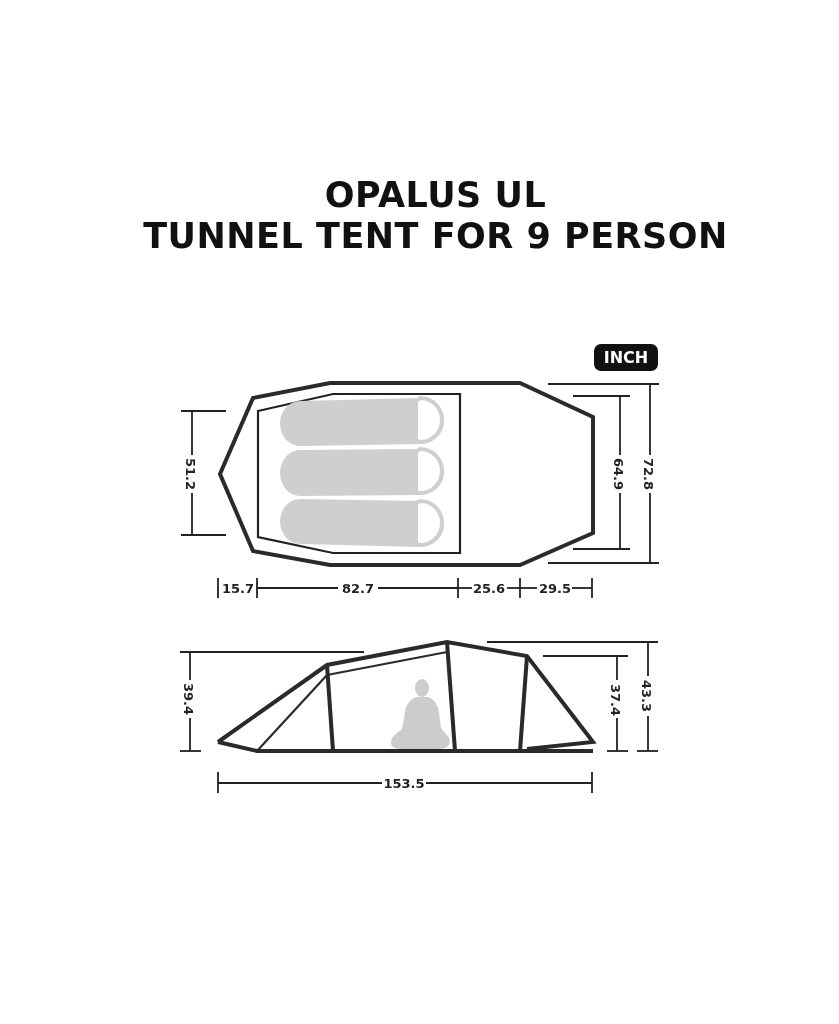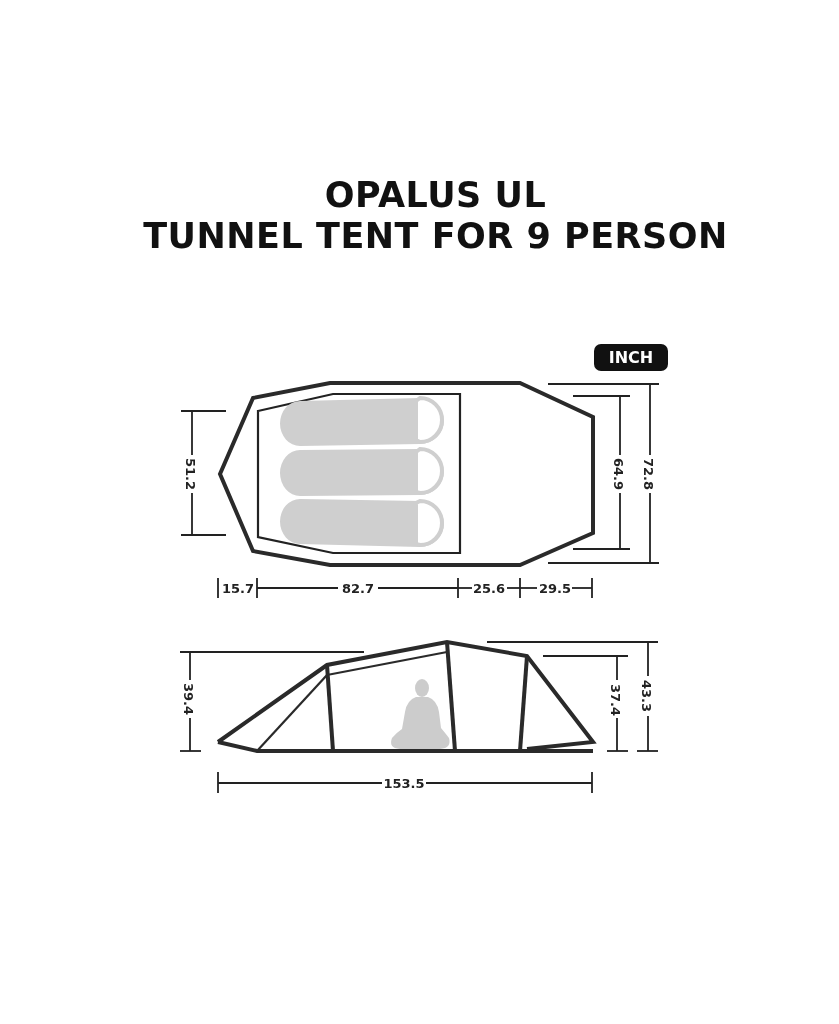--- a/index.html
+++ b/index.html
@@ -1,20 +1,20 @@
 <!DOCTYPE html>
 <html><head>
   <meta charset="utf-8">
   <style>
     html, body { margin: 0; padding: 0; background: #ffffff; }
     body { width: 839px; height: 1024px; position: relative; overflow: hidden; font-family: "DejaVu Sans", "Liberation Sans", sans-serif; }
     .title { position: absolute; left: 16px; width: 839px; text-align: center; color: #111111; font-weight: bold; font-size: 35px; letter-spacing: 0.5px; line-height: 1; }
     .title.l1 { top: 178px; }
     .title.l2 { top: 219px; }
-    .unit-badge { position: absolute; left: 594px; top: 344px; width: 74px; height: 27px; background: #111111; color: #ffffff; border-radius: 7px; font-weight: bold; font-size: 16px; display: flex; align-items: center; justify-content: center; }
+    .unit-badge { position: absolute; left: 594px; top: 344px; width: 64px; height: 27px; background: #111111; color: #ffffff; border-radius: 7px; font-weight: bold; font-size: 16px; display: flex; align-items: center; justify-content: center; }
     svg.diagram { position: absolute; left: 0; top: 0; }
     .dim-text { font-family: "DejaVu Sans", sans-serif; font-weight: bold; font-size: 13px; fill: #222222; }
   </style>
 </head>
 <body>
 
 <div class="title l1">OPALUS UL</div>
 <div class="title l2">TUNNEL TENT FOR 9 PERSON</div>
 <div class="unit-badge">INCH</div>
 

